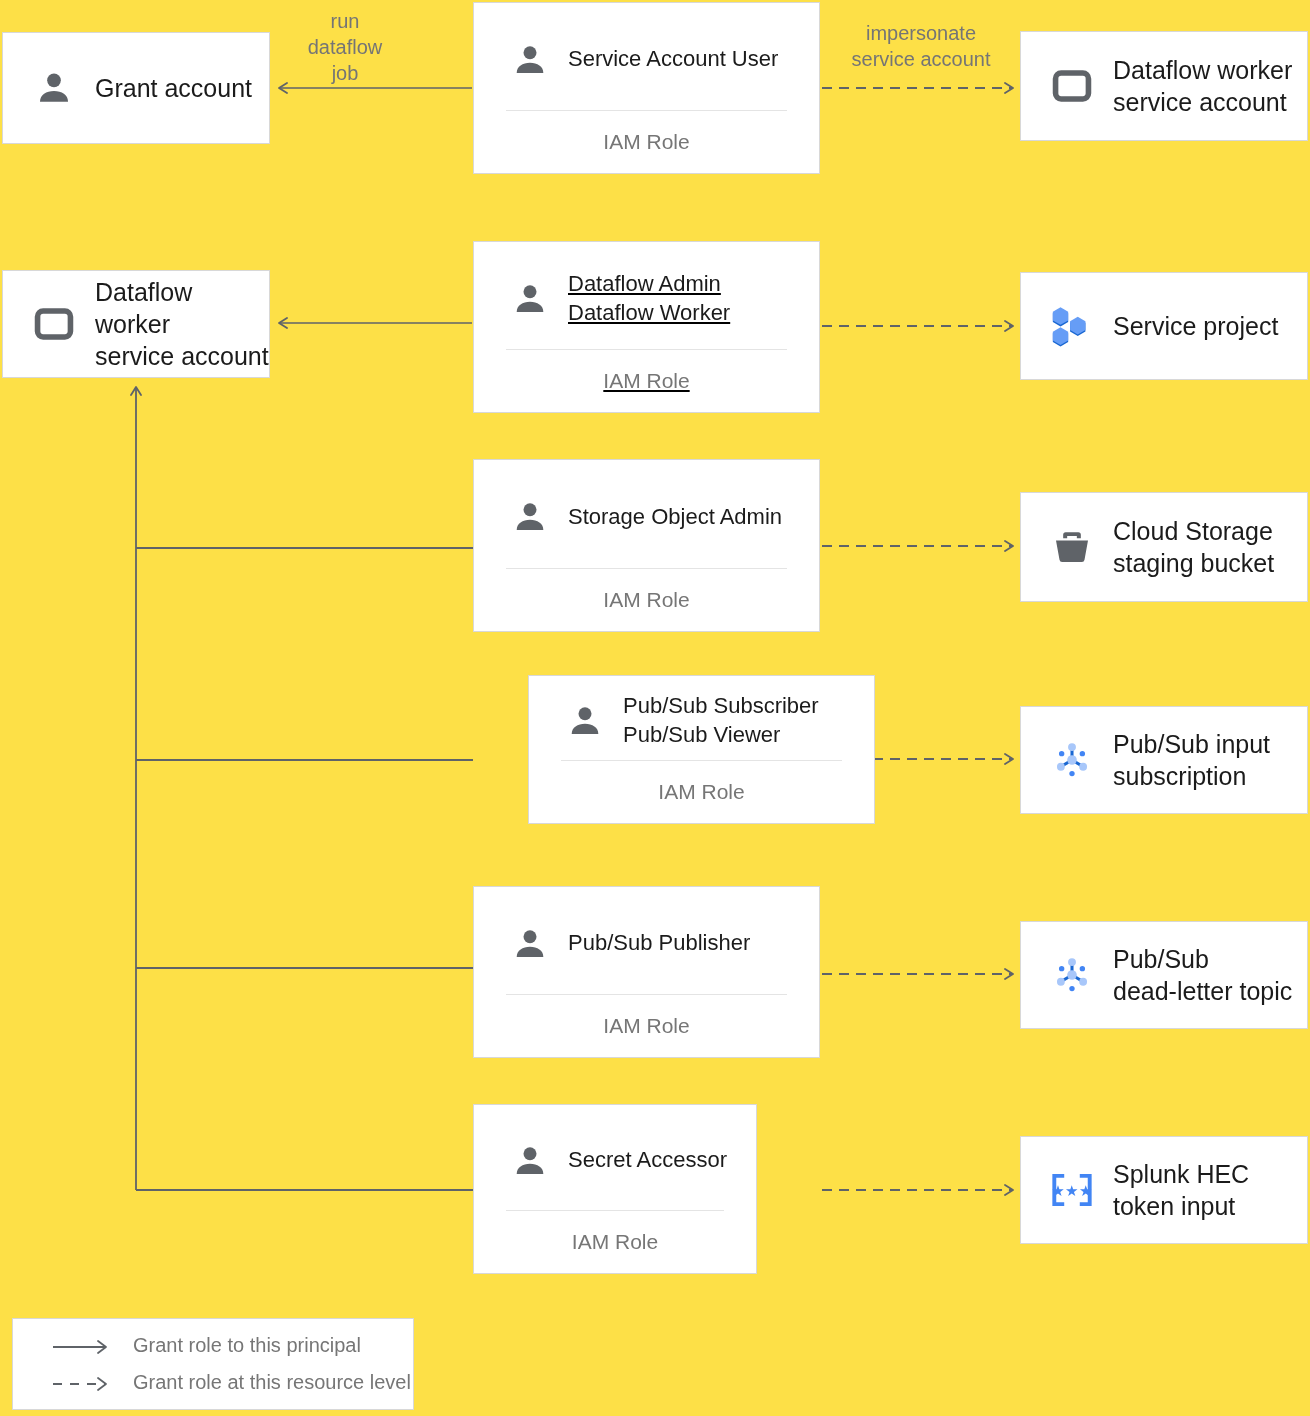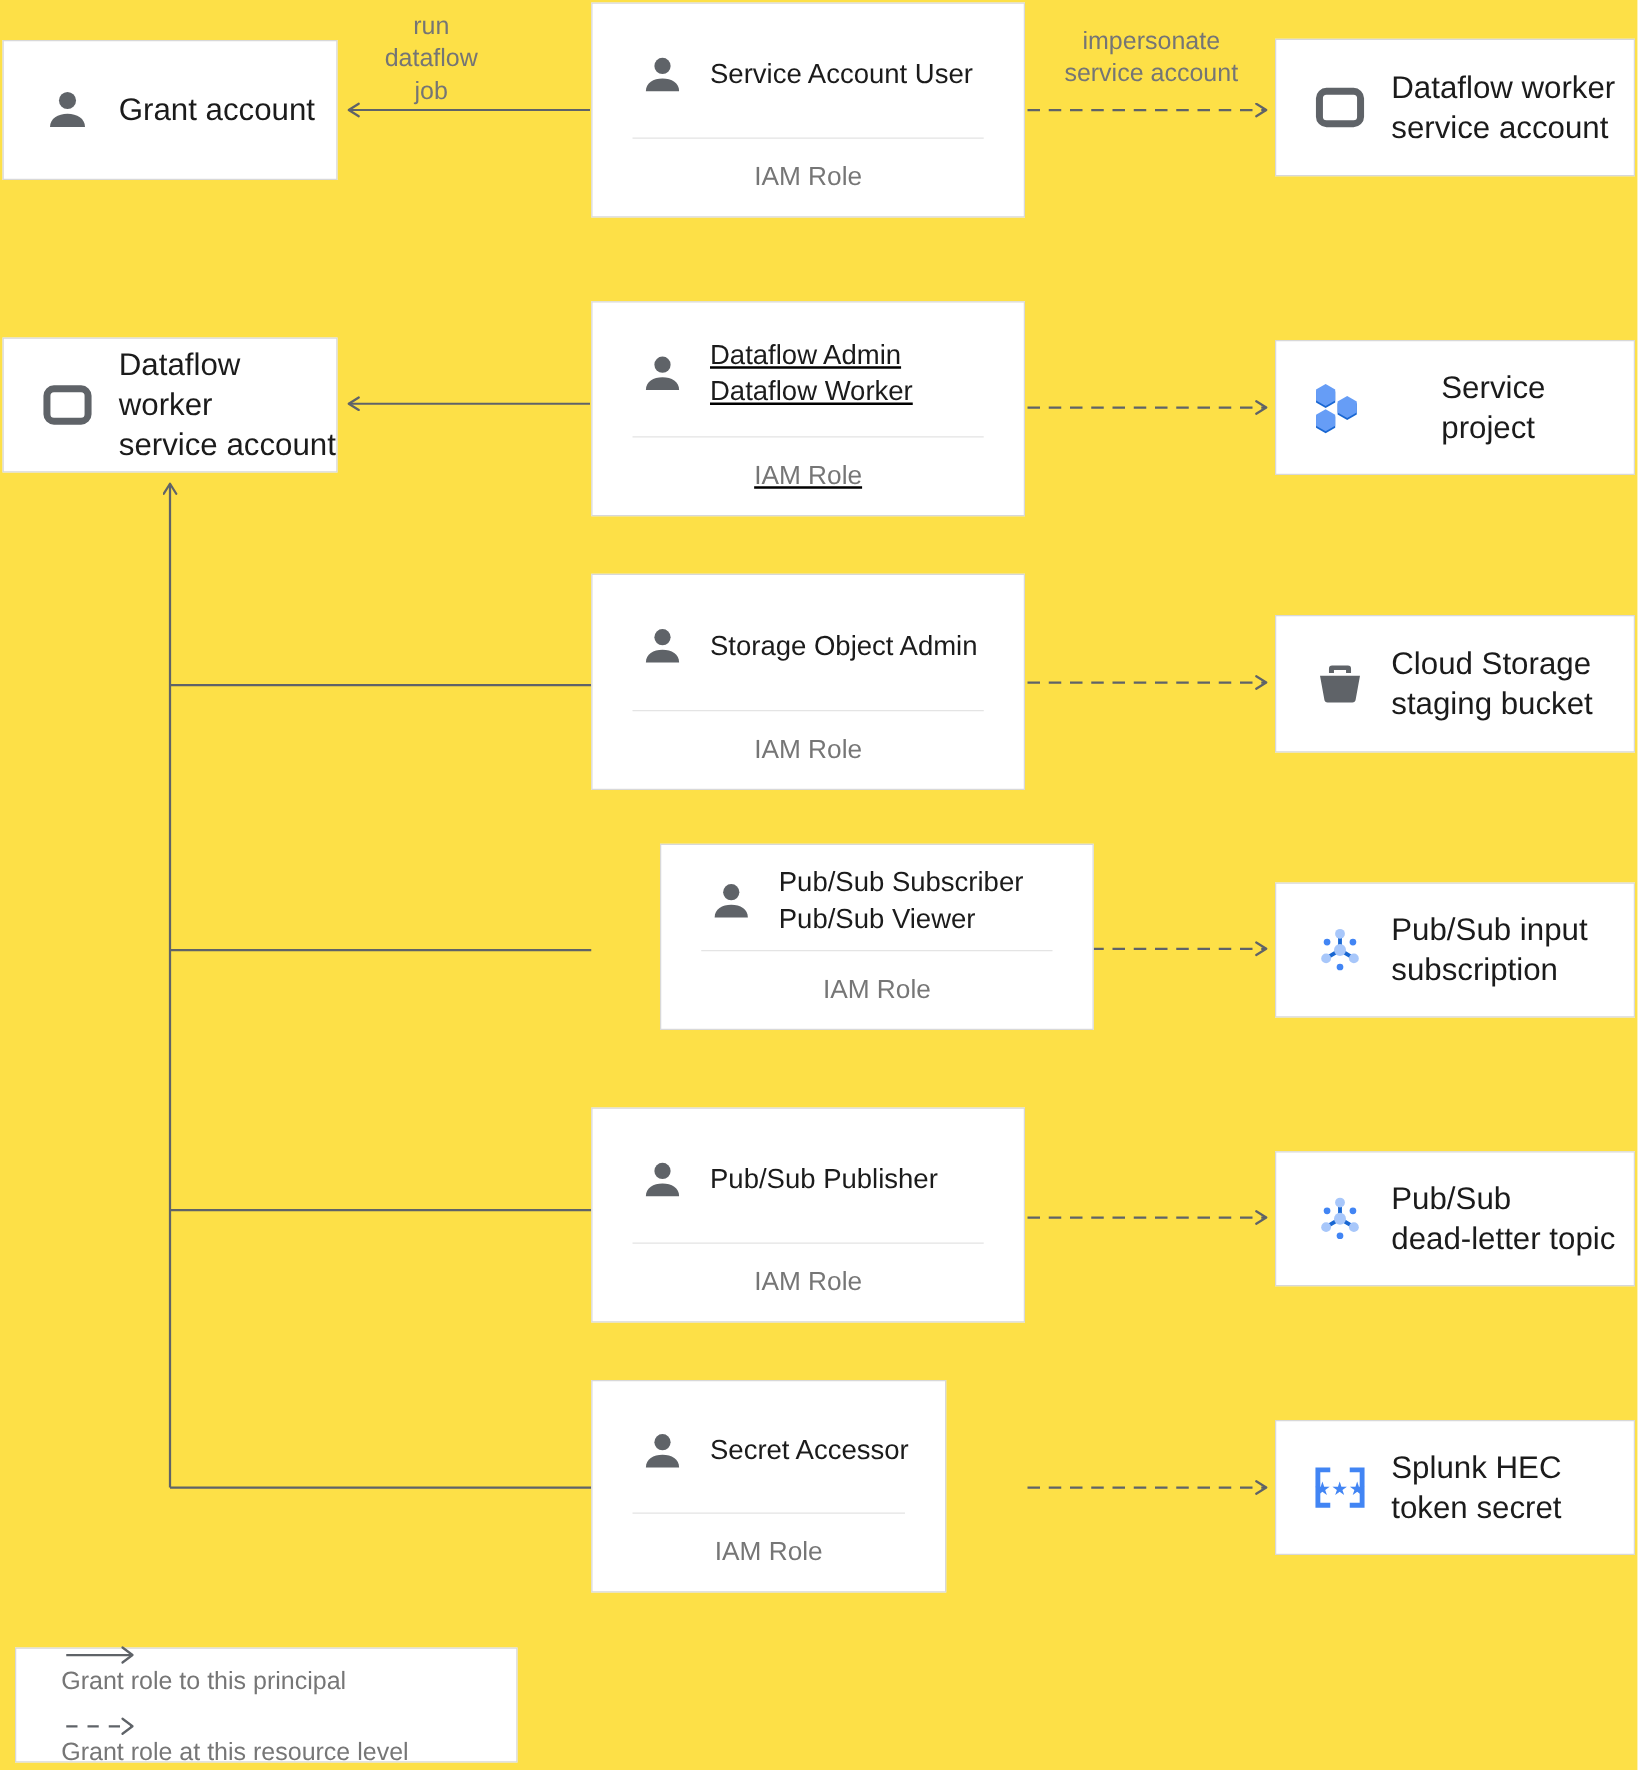--- a/index.html
+++ b/index.html
@@ -115,22 +115,21 @@
     border: 1px solid #d8d8d8;
     background: #ffffff;
     display: flex;
     flex-direction: column;
     justify-content: center;
     gap: 14px;
     padding-left: 36px;
   }
   .legend-row {
     display: flex;
-    align-items: flex-start;
-    flex-direction: column;
+    align-items: flex-end;
   }
   .legend-glyph {
     flex: 0 0 auto;
     width: 66px;
     height: 20px;
     margin-right: 18px;
   }
   .legend-text {
     font-size: 20px;
     color: #767676;
@@ -306,21 +305,21 @@
   <div class="res-box" style="left:1020px; top:31px; width:288px; height:110px;">
     <span class="res-ico">
       <svg width="42" height="42" viewBox="0 0 24 24">
         <rect x="2.6" y="4.6" width="18.8" height="14.8" rx="3.2" ry="3.2" fill="none" stroke="#5f6368" stroke-width="3.2"></rect>
       </svg>
     </span>
     <span class="res-label">Dataflow worker
 service account</span>
   </div>
 
-  <div class="res-box" style="left:1020px; top:272px; width:288px; height:108px;gap:40px;">
+  <div class="res-box" style="left:1020px; top:272px; width:288px; height:108px;">
     <span class="res-ico">
       <svg width="46" height="46" viewBox="0 0 48 48">
         <path d="M12 6 L20 10.6 L20 19.8 L12 24.4 L4 19.8 L4 10.6 Z" fill="#1967d2"></path>
         <path d="M12 4.4 L20 9 L20 18.2 L12 22.8 L4 18.2 L4 9 Z" fill="#669df6"></path>
         <path d="M30 16 L38 20.6 L38 29.8 L30 34.4 L22 29.8 L22 20.6 Z" fill="#1967d2"></path>
         <path d="M30 14.4 L38 19 L38 28.2 L30 32.8 L22 28.2 L22 19 Z" fill="#669df6"></path>
         <path d="M12 27 L20 31.6 L20 40.8 L12 45.4 L4 40.8 L4 31.6 Z" fill="#1967d2"></path>
         <path d="M12 25.4 L20 30 L20 39.2 L12 43.8 L4 39.2 L4 30 Z" fill="#669df6"></path>
       </svg>
     </span>
@@ -378,21 +377,21 @@
 
   <div class="res-box" style="left:1020px; top:1136px; width:288px; height:108px;">
     <span class="res-ico">
       <svg width="48" height="46" viewBox="0 0 52 44">
         <path d="M15 6 H6 V38 H15" fill="none" stroke="#4285f4" stroke-width="4.4" stroke-linecap="square"></path>
         <path d="M37 6 H46 V38 H37" fill="none" stroke="#4285f4" stroke-width="4.4" stroke-linecap="square"></path>
         <text x="26" y="28.5" text-anchor="middle" font-size="17" font-family="'Liberation Sans', sans-serif" fill="#4285f4" letter-spacing="0.5">★★★</text>
       </svg>
     </span>
     <span class="res-label">Splunk HEC
-token secret</span>
+token input</span>
   </div>
 
   <div id="legend" style="left:12px; top:1318px; width:402px; height:92px;">
     <div class="legend-row">
       <span class="legend-glyph">
         <svg width="66" height="20" viewBox="0 0 66 20">
           <line x1="4" y1="10" x2="56" y2="10" stroke="#5f6368" stroke-width="1.8"></line>
           <path d="M49,4 L57,10 L49,16" fill="none" stroke="#5f6368" stroke-width="1.8" stroke-linecap="round" stroke-linejoin="round"></path>
         </svg>
       </span>

